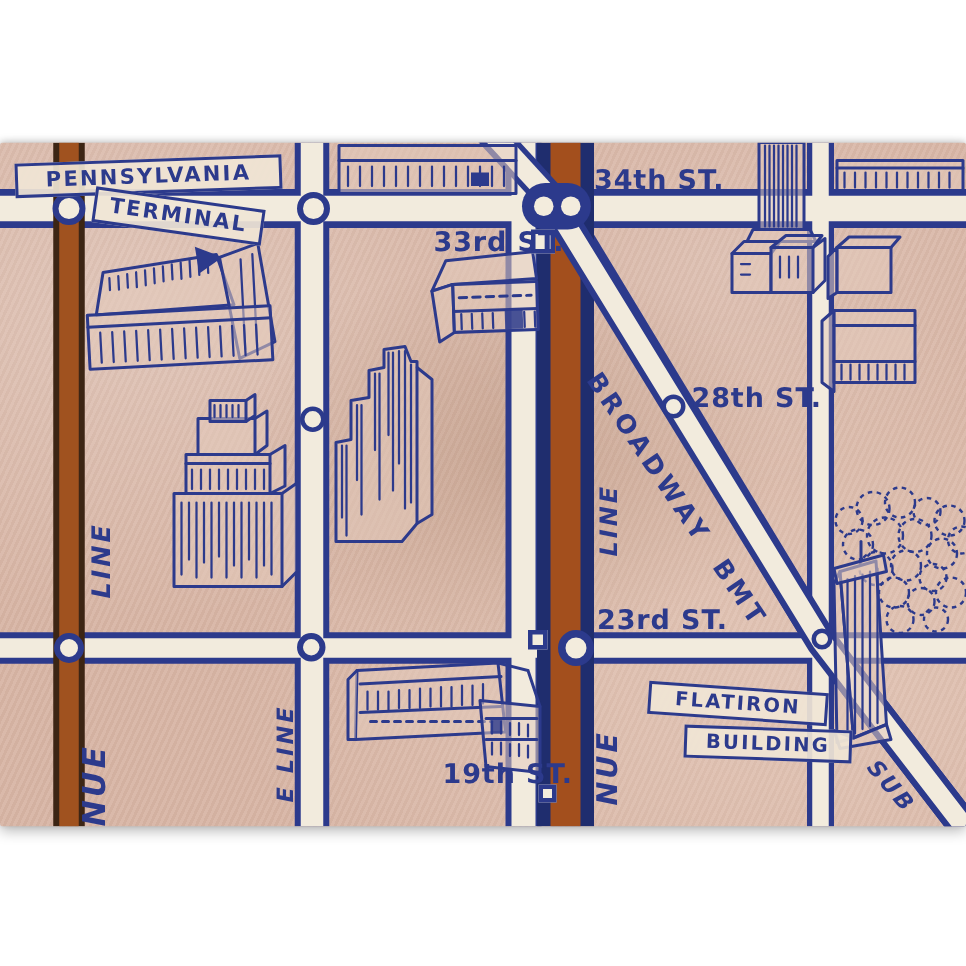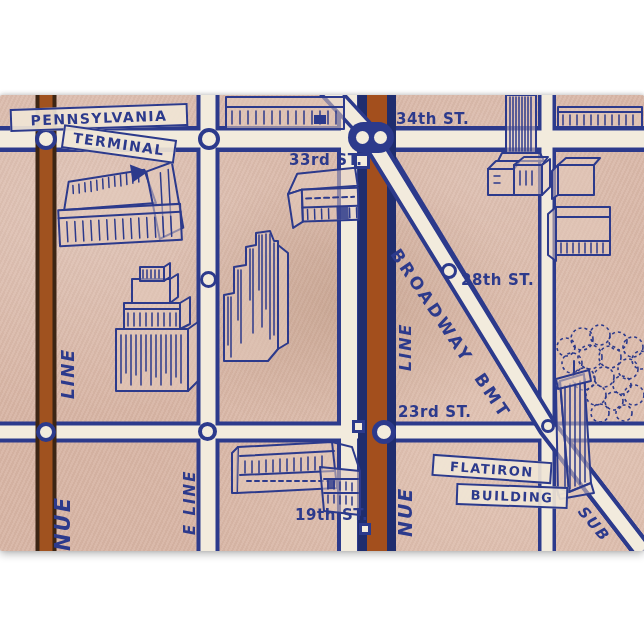--- a/index.html
+++ b/index.html
@@ -13,21 +13,21 @@
     background-image:
       radial-gradient(ellipse 260px 190px at 53% 46%, rgba(140,100,72,.20), rgba(140,100,72,0) 70%),
       radial-gradient(ellipse 420px 300px at 14% 24%, rgba(255,255,255,.22), rgba(255,255,255,0) 70%),
       radial-gradient(ellipse 520px 340px at 82% 78%, rgba(255,241,229,.26), rgba(255,241,229,0) 72%),
       radial-gradient(ellipse 300px 210px at 76% 18%, rgba(255,255,255,.16), rgba(255,255,255,0) 70%),
       repeating-linear-gradient(115deg, rgba(255,255,255,.045) 0 2px, rgba(118,80,58,.05) 2px 4px);
     box-shadow:0 3px 9px rgba(0,0,0,.28), 0 -1px 4px rgba(0,0,0,.15);
   }
   .layer{position:absolute;left:0;top:0;}
   .lbl{position:absolute;color:#2c3a8c;font-weight:bold;white-space:nowrap;}
-  .st{font-size:15px;letter-spacing:.6px;}
+  .st{font-size:18px;letter-spacing:.6px;}
   .vtext{writing-mode:vertical-rl;transform:rotate(180deg);font-style:italic;letter-spacing:2px;}
   .banner{
     position:absolute;border:2.5px solid #2c3a8c;background:rgba(240,229,213,.92);
     color:#2c3a8c;font-weight:bold;display:flex;align-items:center;justify-content:center;
     letter-spacing:1.5px;box-sizing:border-box;
   }
   .ring{position:absolute;background:#f3ecdd;border-radius:50%;border:4px solid #2c3a8c;box-sizing:border-box;}
   .sq{position:absolute;background:#f3ecdd;border:3px solid #2c3a8c;box-sizing:border-box;}
   .pill{position:absolute;left:348px;top:27px;width:46px;height:31px;border-radius:16px;background:#2c3a8c;}
   .pill span{position:absolute;width:13px;height:13px;border-radius:50%;background:#f3ecdd;top:9px;}
@@ -218,21 +218,21 @@
   <div class="ring" style="left:541px;top:324px;width:14px;height:14px;border-width:3px;"></div>
   <div class="sq" style="left:359px;top:428px;width:12px;height:12px;"></div>
 
   <div class="banner" style="left:10px;top:11px;width:178px;height:23px;font-size:14px;transform:rotate(-2deg);">PENNSYLVANIA</div>
   <div class="banner" style="left:62px;top:37px;width:114px;height:24px;font-size:14px;transform:rotate(8deg);">TERMINAL</div>
   <div class="banner" style="left:432px;top:363px;width:120px;height:22px;font-size:13px;transform:rotate(4deg);">FLATIRON</div>
   <div class="banner" style="left:456px;top:390px;width:112px;height:22px;font-size:13px;transform:rotate(2deg);">BUILDING</div>
 
   <div class="lbl st" style="left:396px;top:15px;">34th ST.</div>
   <div class="lbl st" style="left:289px;top:56px;text-align:center;">33rd ST.</div>
-  <div class="lbl st" style="left:461px;top:176px;text-align:center;">28th ST.</div>
+  <div class="lbl st" style="left:461px;top:160px;text-align:center;">28th ST.</div>
   <div class="lbl st" style="left:398px;top:308px;">23rd ST.</div>
   <div class="lbl st" style="left:295px;top:411px;">19th ST.</div>
 
   <div class="lbl" style="left:403px;top:150px;font-size:17px;letter-spacing:3px;word-spacing:8px;transform:rotate(56deg);transform-origin:left top;">BROADWAY BMT</div>
   <div class="lbl vtext" style="left:58px;top:232px;height:72px;font-size:17px;">LINE</div>
   <div class="lbl vtext" style="left:51px;top:378px;height:78px;font-size:21px;">NUE</div>
   <div class="lbl vtext" style="left:181px;top:348px;height:92px;font-size:15px;">E LINE</div>
   <div class="lbl vtext" style="left:396px;top:206px;height:70px;font-size:16px;">LINE</div>
   <div class="lbl vtext" style="left:394px;top:366px;height:76px;font-size:19px;">NUE</div>
   <div class="lbl" style="left:588px;top:408px;font-size:15px;font-style:italic;letter-spacing:2px;transform:rotate(50deg);transform-origin:left top;">SUB</div>

